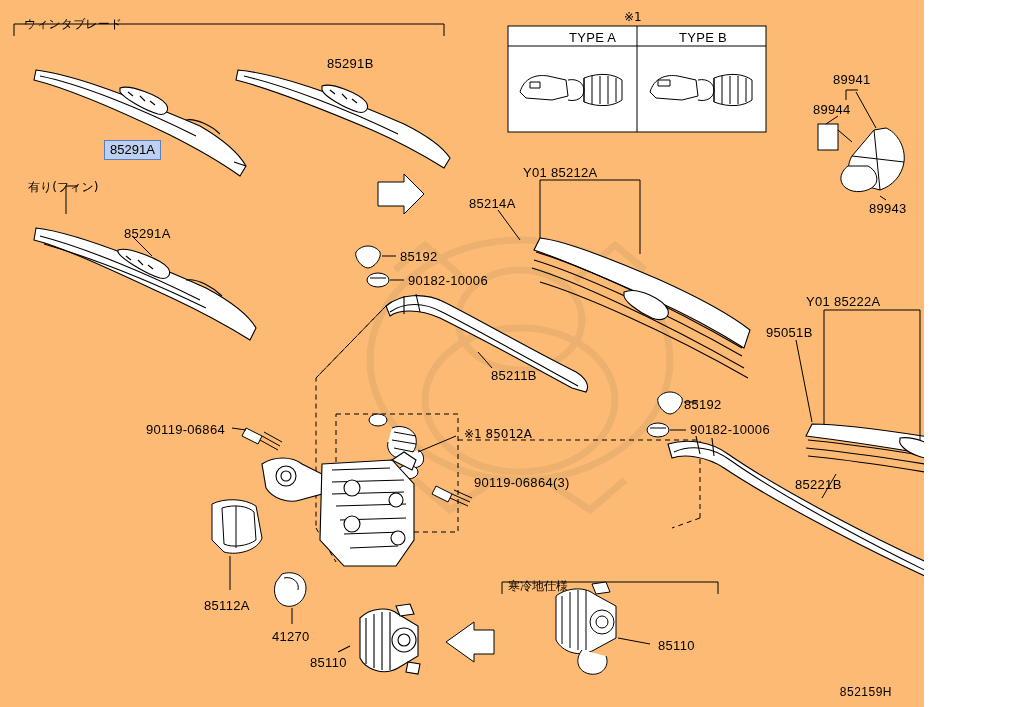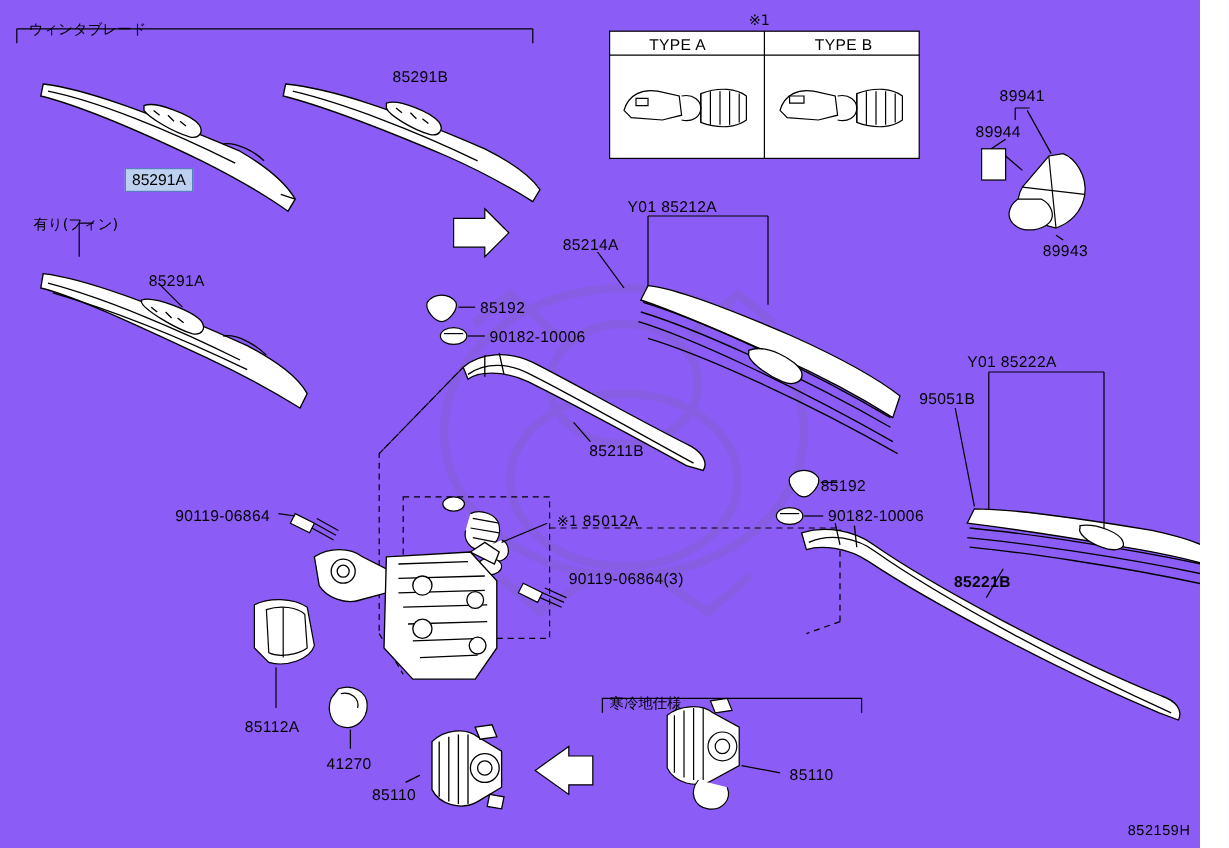--- a/index.html
+++ b/index.html
@@ -2,23 +2,23 @@
 <html><head>
 <meta charset="utf-8">
 <style>
   html, body {
     margin: 0;
     padding: 0;
     background: #ffffff;
   }
   #page {
     position: relative;
-    width: 1000px;
+    width: 924px;
     height: 707px;
-    background: #8b5cf6;
+    background: #fdba74;
     font-family: "Liberation Sans", sans-serif;
     overflow: hidden;
   }
   .lbl {
     position: absolute;
     font-family: "Liberation Sans", sans-serif;
     font-size: 13px;
     color: #000000;
     white-space: nowrap;
     letter-spacing: 0.3px;
@@ -49,21 +49,21 @@
     position: absolute;
     left: 355px;
     top: 150px;
     width: 330px;
     height: 420px;
     opacity: 0.10;
     pointer-events: none;
   }
   .code {
     position: absolute;
-    right: 8px;
+    right: 32px;
     bottom: 8px;
     font-family: "Liberation Sans", sans-serif;
     font-size: 12px;
     color: #000;
     letter-spacing: 0.5px;
   }
 </style>
 </head>
 <body>
 
@@ -277,35 +277,35 @@
 
     </g>
   </svg>
 
   <div class="lbl-jp" style="left:24px; top:16px;">ウィンタブレード</div>
   <div class="lbl" style="left:327px; top:56px;">85291B</div>
   <div class="hl" style="left:104px; top:140px;">85291A</div>
   <div class="lbl-jp" style="left:28px; top:179px;">有り(フィン)</div>
   <div class="lbl" style="left:124px; top:226px;">85291A</div>
   <div class="lbl-jp" style="left:624px; top:10px;">※1</div>
-  <div class="lbl" style="left:541px; top:30px;">TYPE A</div>
+  <div class="lbl" style="left:569px; top:30px;">TYPE A</div>
   <div class="lbl" style="left:679px; top:30px;">TYPE B</div>
   <div class="lbl" style="left:833px; top:72px;">89941</div>
   <div class="lbl" style="left:813px; top:102px;">89944</div>
   <div class="lbl" style="left:869px; top:201px;">89943</div>
   <div class="lbl" style="left:523px; top:165px;">Y01 85212A</div>
   <div class="lbl" style="left:469px; top:196px;">85214A</div>
   <div class="lbl" style="left:400px; top:249px;">85192</div>
   <div class="lbl" style="left:408px; top:273px;">90182-10006</div>
   <div class="lbl" style="left:468px; top:368px;margin-left:23px;">85211B</div>
   <div class="lbl" style="left:806px; top:294px;">Y01 85222A</div>
   <div class="lbl" style="left:766px; top:325px;">95051B</div>
   <div class="lbl" style="left:684px; top:397px;">85192</div>
   <div class="lbl" style="left:690px; top:422px;">90182-10006</div>
-  <div class="lbl" style="left:795px; top:477px;font-weight:bold;">85221B</div>
+  <div class="lbl" style="left:795px; top:477px;">85221B</div>
   <div class="lbl" style="left:146px; top:422px;">90119-06864</div>
   <div class="lbl-jp" style="left:464px; top:427px;">※1 85012A</div>
   <div class="lbl" style="left:474px; top:475px;">90119-06864(3)</div>
   <div class="lbl" style="left:204px; top:598px;">85112A</div>
   <div class="lbl" style="left:272px; top:629px;">41270</div>
   <div class="lbl-jp" style="left:508px; top:578px;">寒冷地仕様</div>
   <div class="lbl" style="left:310px; top:655px;">85110</div>
   <div class="lbl" style="left:658px; top:638px;">85110</div>
 
   <div class="code">852159H</div>

